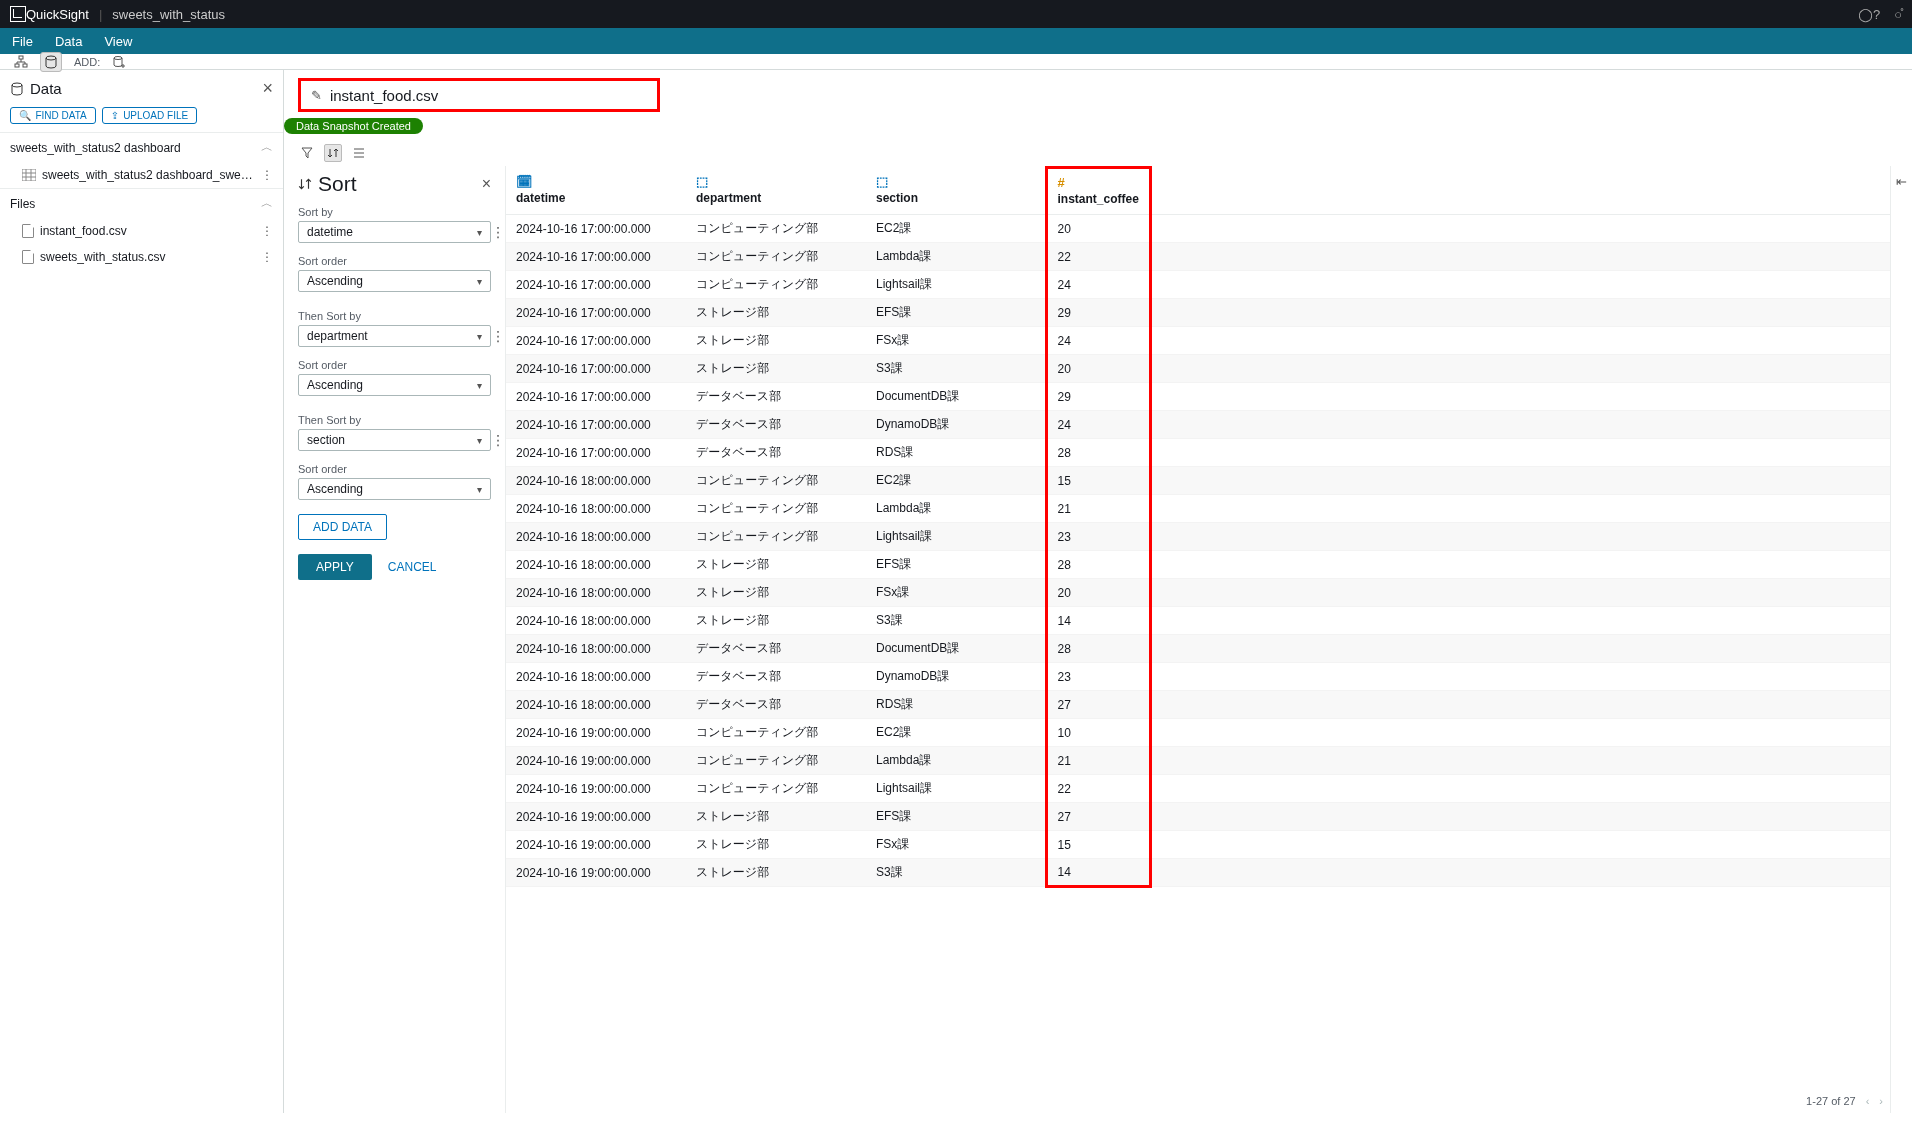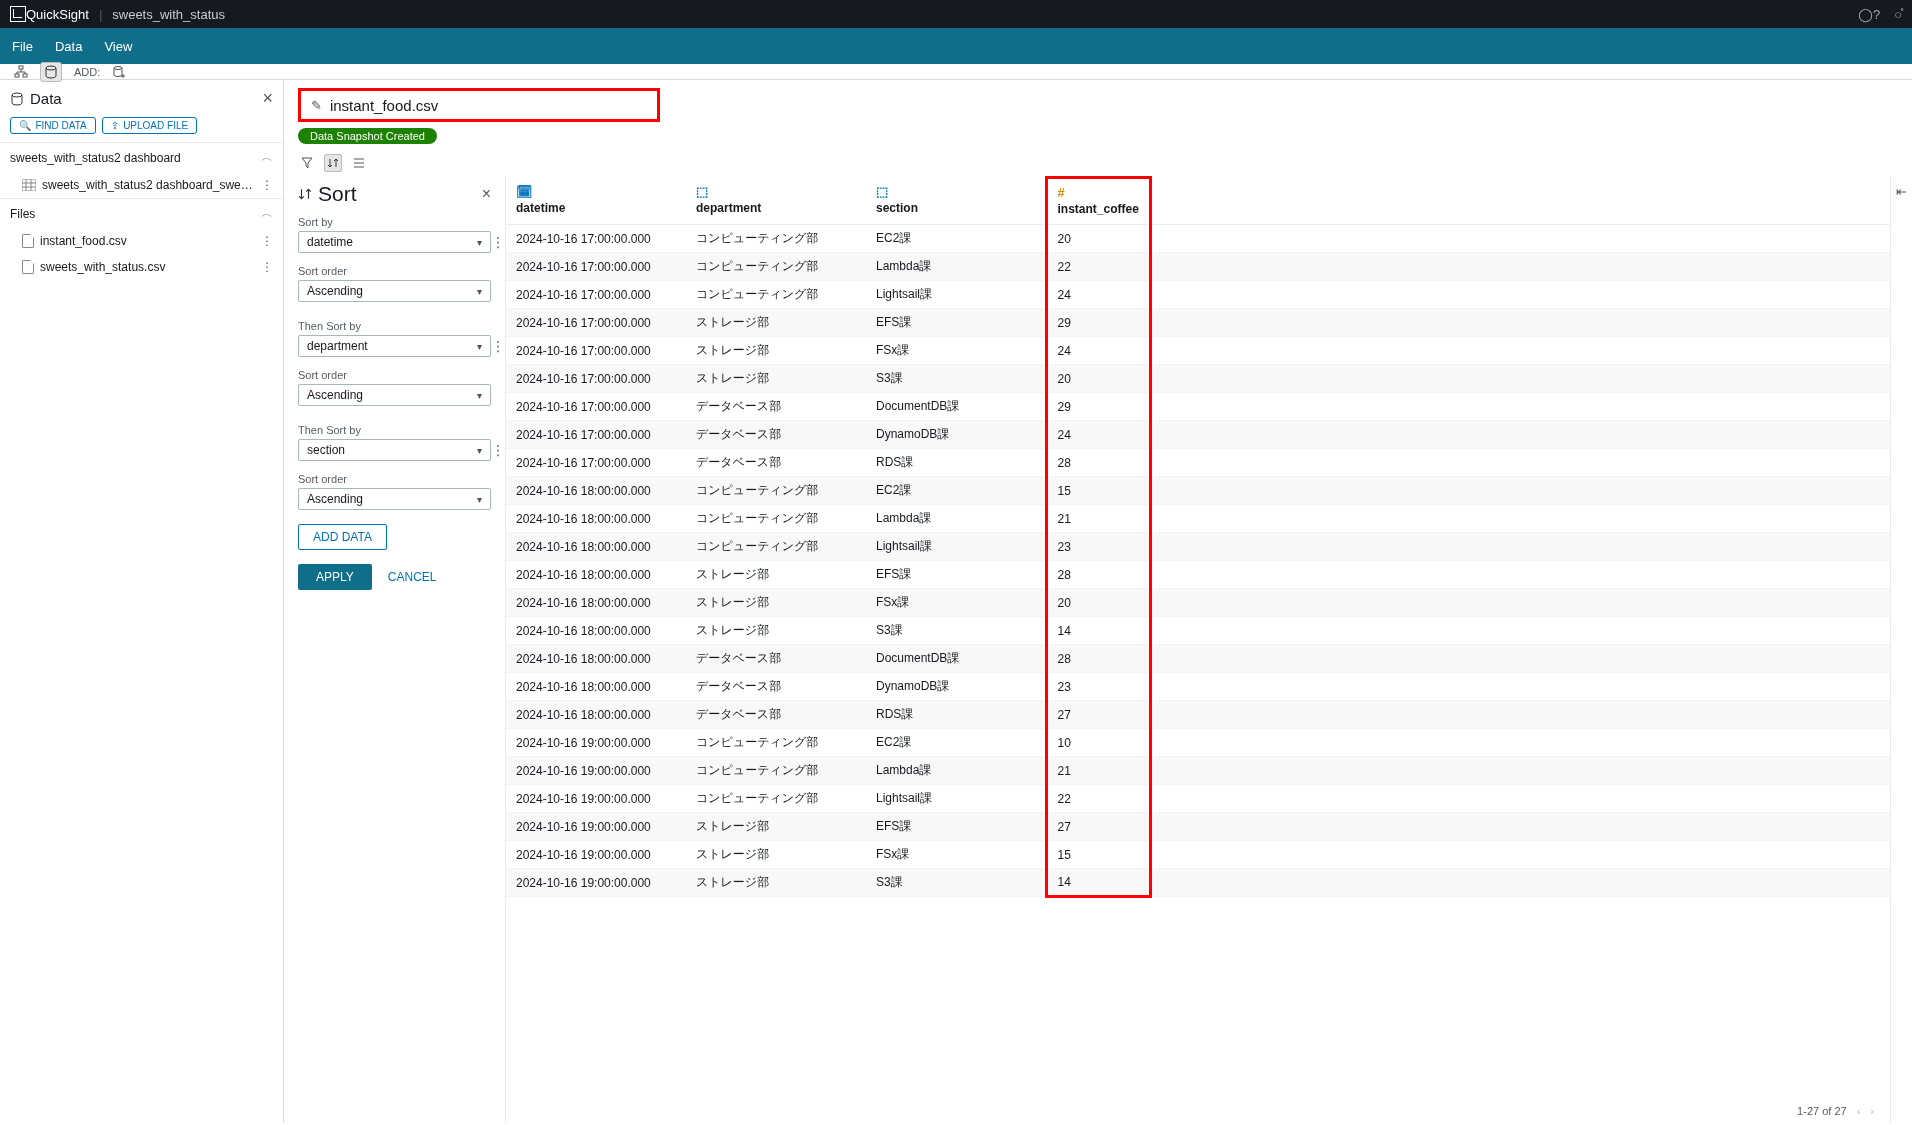--- a/index.html
+++ b/index.html
@@ -10,21 +10,21 @@
 .topbar .logo { display: flex; align-items: flex-end; gap: 0; }
 .topbar .logo-icon { width: 16px; height: 16px; border: 1.5px solid #fff; position: relative; }
 .topbar .logo-icon::after { content: ""; position: absolute; left: 2px; top: 2px; width: 8px; height: 8px; border-left: 1.5px solid #fff; border-bottom: 1.5px solid #fff; }
 .topbar .brand { font-weight: 500; }
 .topbar .divider { margin: 0 10px; color: #555; }
 .topbar .project { color: #ccc; }
 .topbar .right { margin-left: auto; display: flex; gap: 14px; color: #aaa; }
 .topbar .right span { cursor: pointer; }
 
 
-.menubar { background: #0f6f8a; height: 36px; display: flex; align-items: center; padding: 0 12px; gap: 22px; color: #fff; font-size: 13px; }
+.menubar { background: #0f6f8a; height: 26px; display: flex; align-items: center; padding: 0 12px; gap: 22px; color: #fff; font-size: 13px; }
 .menubar span { cursor: pointer; }
 
 
 .toolbar { height: 16px; border-bottom: 1px solid #d5dbdb; display: flex; align-items: center; padding: 0 10px; gap: 8px; font-size: 12px; }
 .toolbar .tool-btn { width: 22px; height: 20px; display: flex; align-items: center; justify-content: center; border-radius: 3px; cursor: pointer; }
 .toolbar .tool-btn.active { background: #e6e6e6; border: 1px solid #bbb; }
 .toolbar .add-label { font-size: 11px; color: #545b64; margin-left: 4px; }
 
 
 .main { display: flex; height: calc(1125px - 28px - 26px - 28px); }
@@ -43,21 +43,21 @@
 .left-item .dots { margin-left: auto; color: #555; cursor: pointer; }
 .file-icon { width: 12px; height: 14px; border: 1px solid #888; border-radius: 1px; position: relative; flex-shrink: 0; }
 .file-icon::after { content: ""; position: absolute; right: -1px; top: -1px; width: 0; height: 0; border-left: 4px solid transparent; border-top: 4px solid #fff; }
 
 
 .center { flex: 1; display: flex; flex-direction: column; position: relative; }
 .file-title-row { padding: 8px 14px 4px; display: flex; align-items: center; gap: 8px; }
 .file-title-box { border: 3px solid #ff0000; padding: 4px 10px; display: flex; align-items: center; gap: 8px; width: 362px; height: 34px; }
 .pencil { color: #555; }
 .file-title { font-size: 15px; }
-.badge { background: #1d8102; color: #fff; border-radius: 12px; padding: 2px 12px; font-size: 11px; width: fit-content; margin: 2px 0 6px 14px; }
+.badge { background: #1d8102; color: #fff; border-radius: 12px; padding: 2px 12px; font-size: 11px; width: fit-content; margin: 2px 0 6px 0; }
 .mini-toolbar { padding: 4px 14px; display: flex; gap: 8px; }
 .mini-btn { width: 18px; height: 18px; display: flex; align-items: center; justify-content: center; border-radius: 2px; cursor: pointer; }
 .mini-btn.active { background: #e6e6e6; border: 1px solid #bbb; }
 
 
 .content-row { display: flex; flex: 1; overflow: hidden; }
 
 
 .sort-panel { width: 222px; padding: 0 14px; border-right: 1px solid #eaeded; position: relative; }
 .sort-header { display: flex; align-items: center; padding: 6px 0 10px; }
@@ -83,21 +83,21 @@
 tbody tr:nth-child(even) { background: #f8f8f8; }
 
 
 .col-coffee-hdr, .col-coffee { border-left: 3px solid #ff0000; border-right: 3px solid #ff0000; }
 thead .col-coffee-hdr { border-top: 3px solid #ff0000; }
 
 
 .right-rail { width: 22px; border-left: 1px solid #eaeded; display: flex; flex-direction: column; align-items: center; padding-top: 8px; color: #555; }
 
 
-.footer { position: absolute; bottom: 6px; right: 16px; font-size: 11px; color: #545b64; display: flex; align-items: center; gap: 10px; }
+.footer { position: absolute; bottom: 6px; right: 7px; font-size: 11px; color: #545b64; display: flex; align-items: center; gap: 10px; }
 .footer .nav { color: #aab7b8; cursor: pointer; }
 
 .dots-v::after { content: "⋮"; }
 .caret-d::after { content: "▾"; }
 
 svg { display: block; }
 </style>
 </head>
 <body>
 

